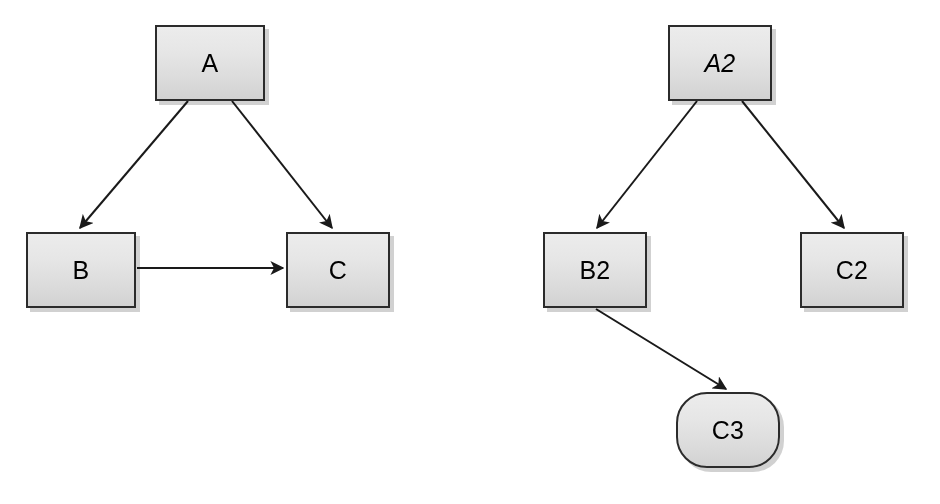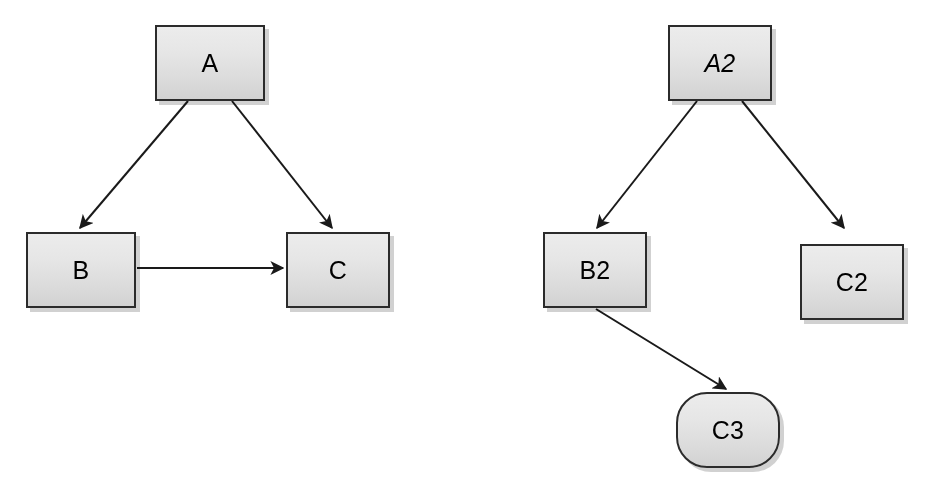--- a/index.html
+++ b/index.html
@@ -78,21 +78,21 @@
       </div>
       <div class="node" style="left: 286px; top: 232px; width: 104px; height: 76px;">
         <span class="node-label">C</span>
       </div>
       <div class="node" style="left: 668px; top: 25px; width: 104px; height: 76px; font-style: italic;">
         <span class="node-label">A2</span>
       </div>
       <div class="node" style="left: 543px; top: 232px; width: 104px; height: 76px; text-align: right;">
         <span class="node-label">B2</span>
       </div>
-      <div class="node" style="left: 800px; top: 232px; width: 104px; height: 76px; margin-top: 12px;">
+      <div class="node" style="left: 800px; top: 232px; width: 104px; height: 76px;">
         <span class="node-label">C2</span>
       </div>
       <div class="node" style="left: 676px; top: 392px; width: 104px; height: 76px; border-radius: 31px;">
         <span class="node-label">C3</span>
       </div>
     </div>
 
 </div>
 
 </body></html>

